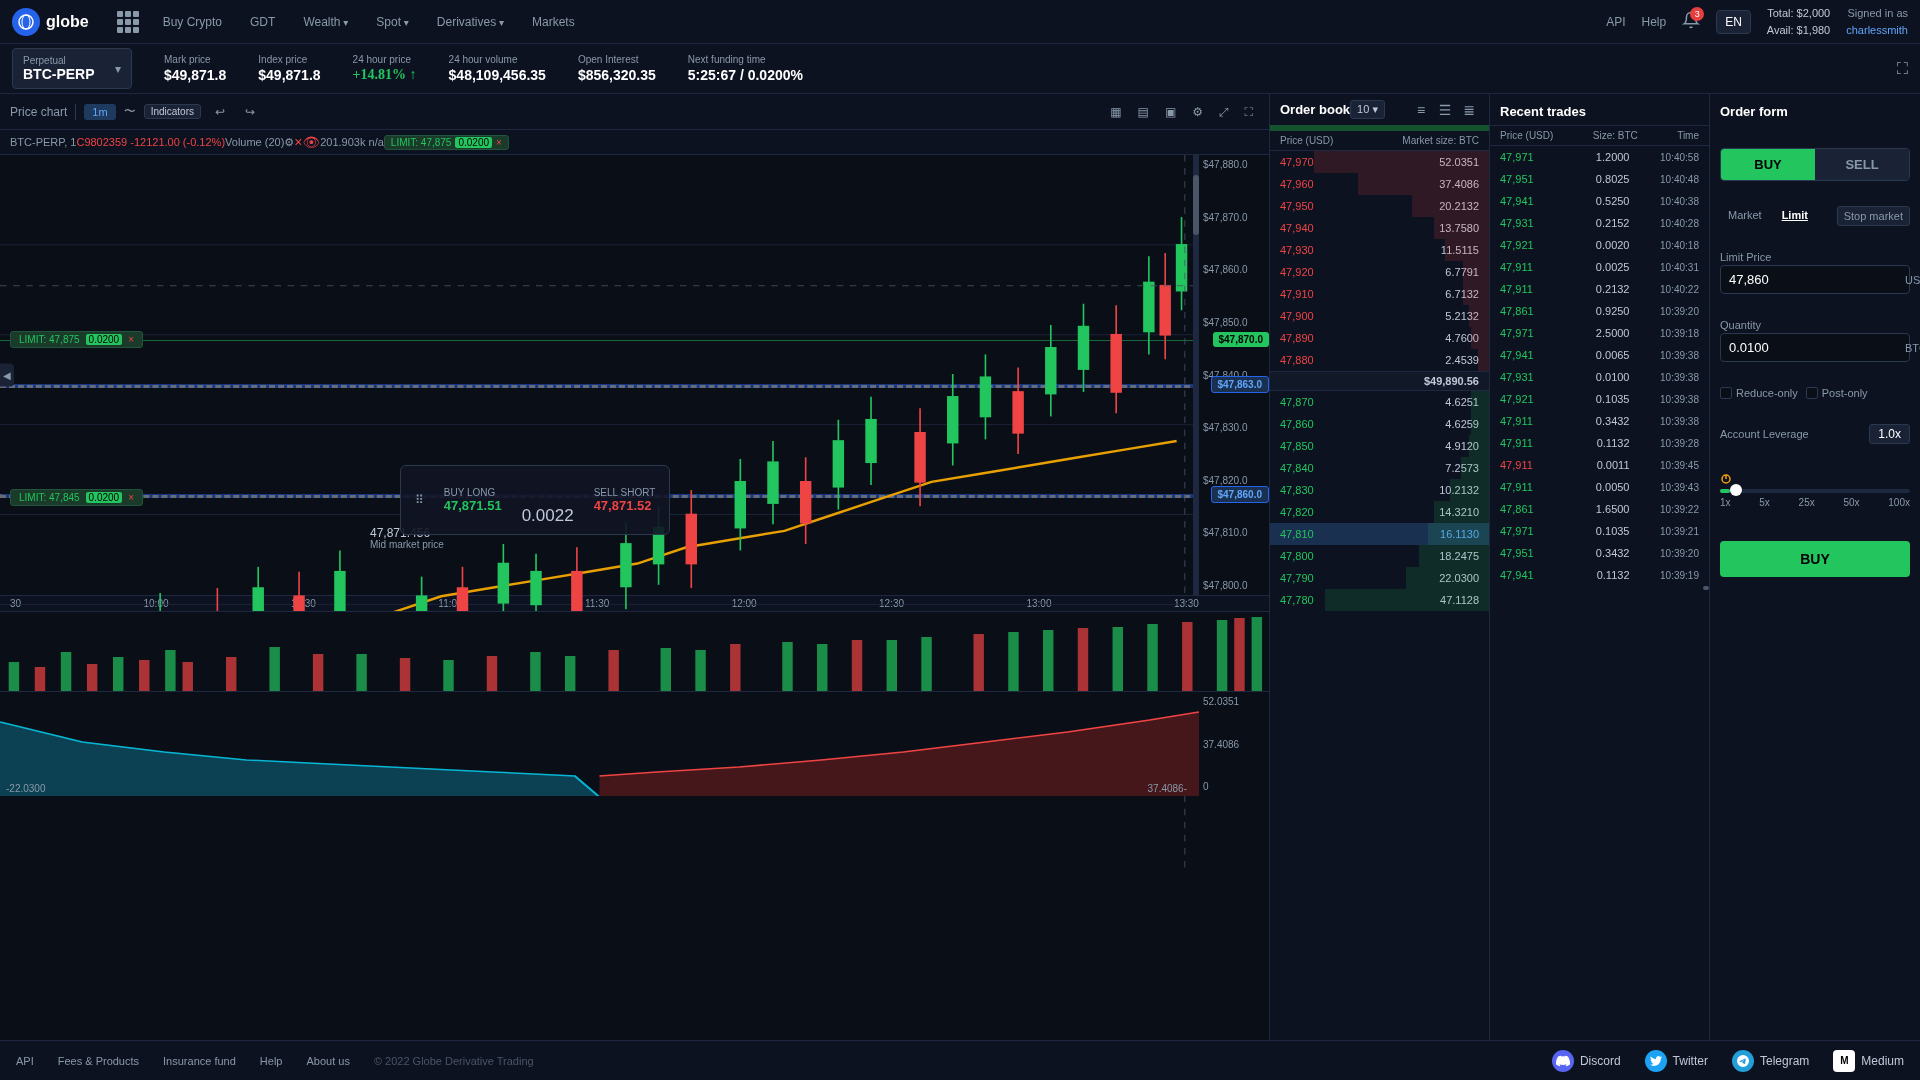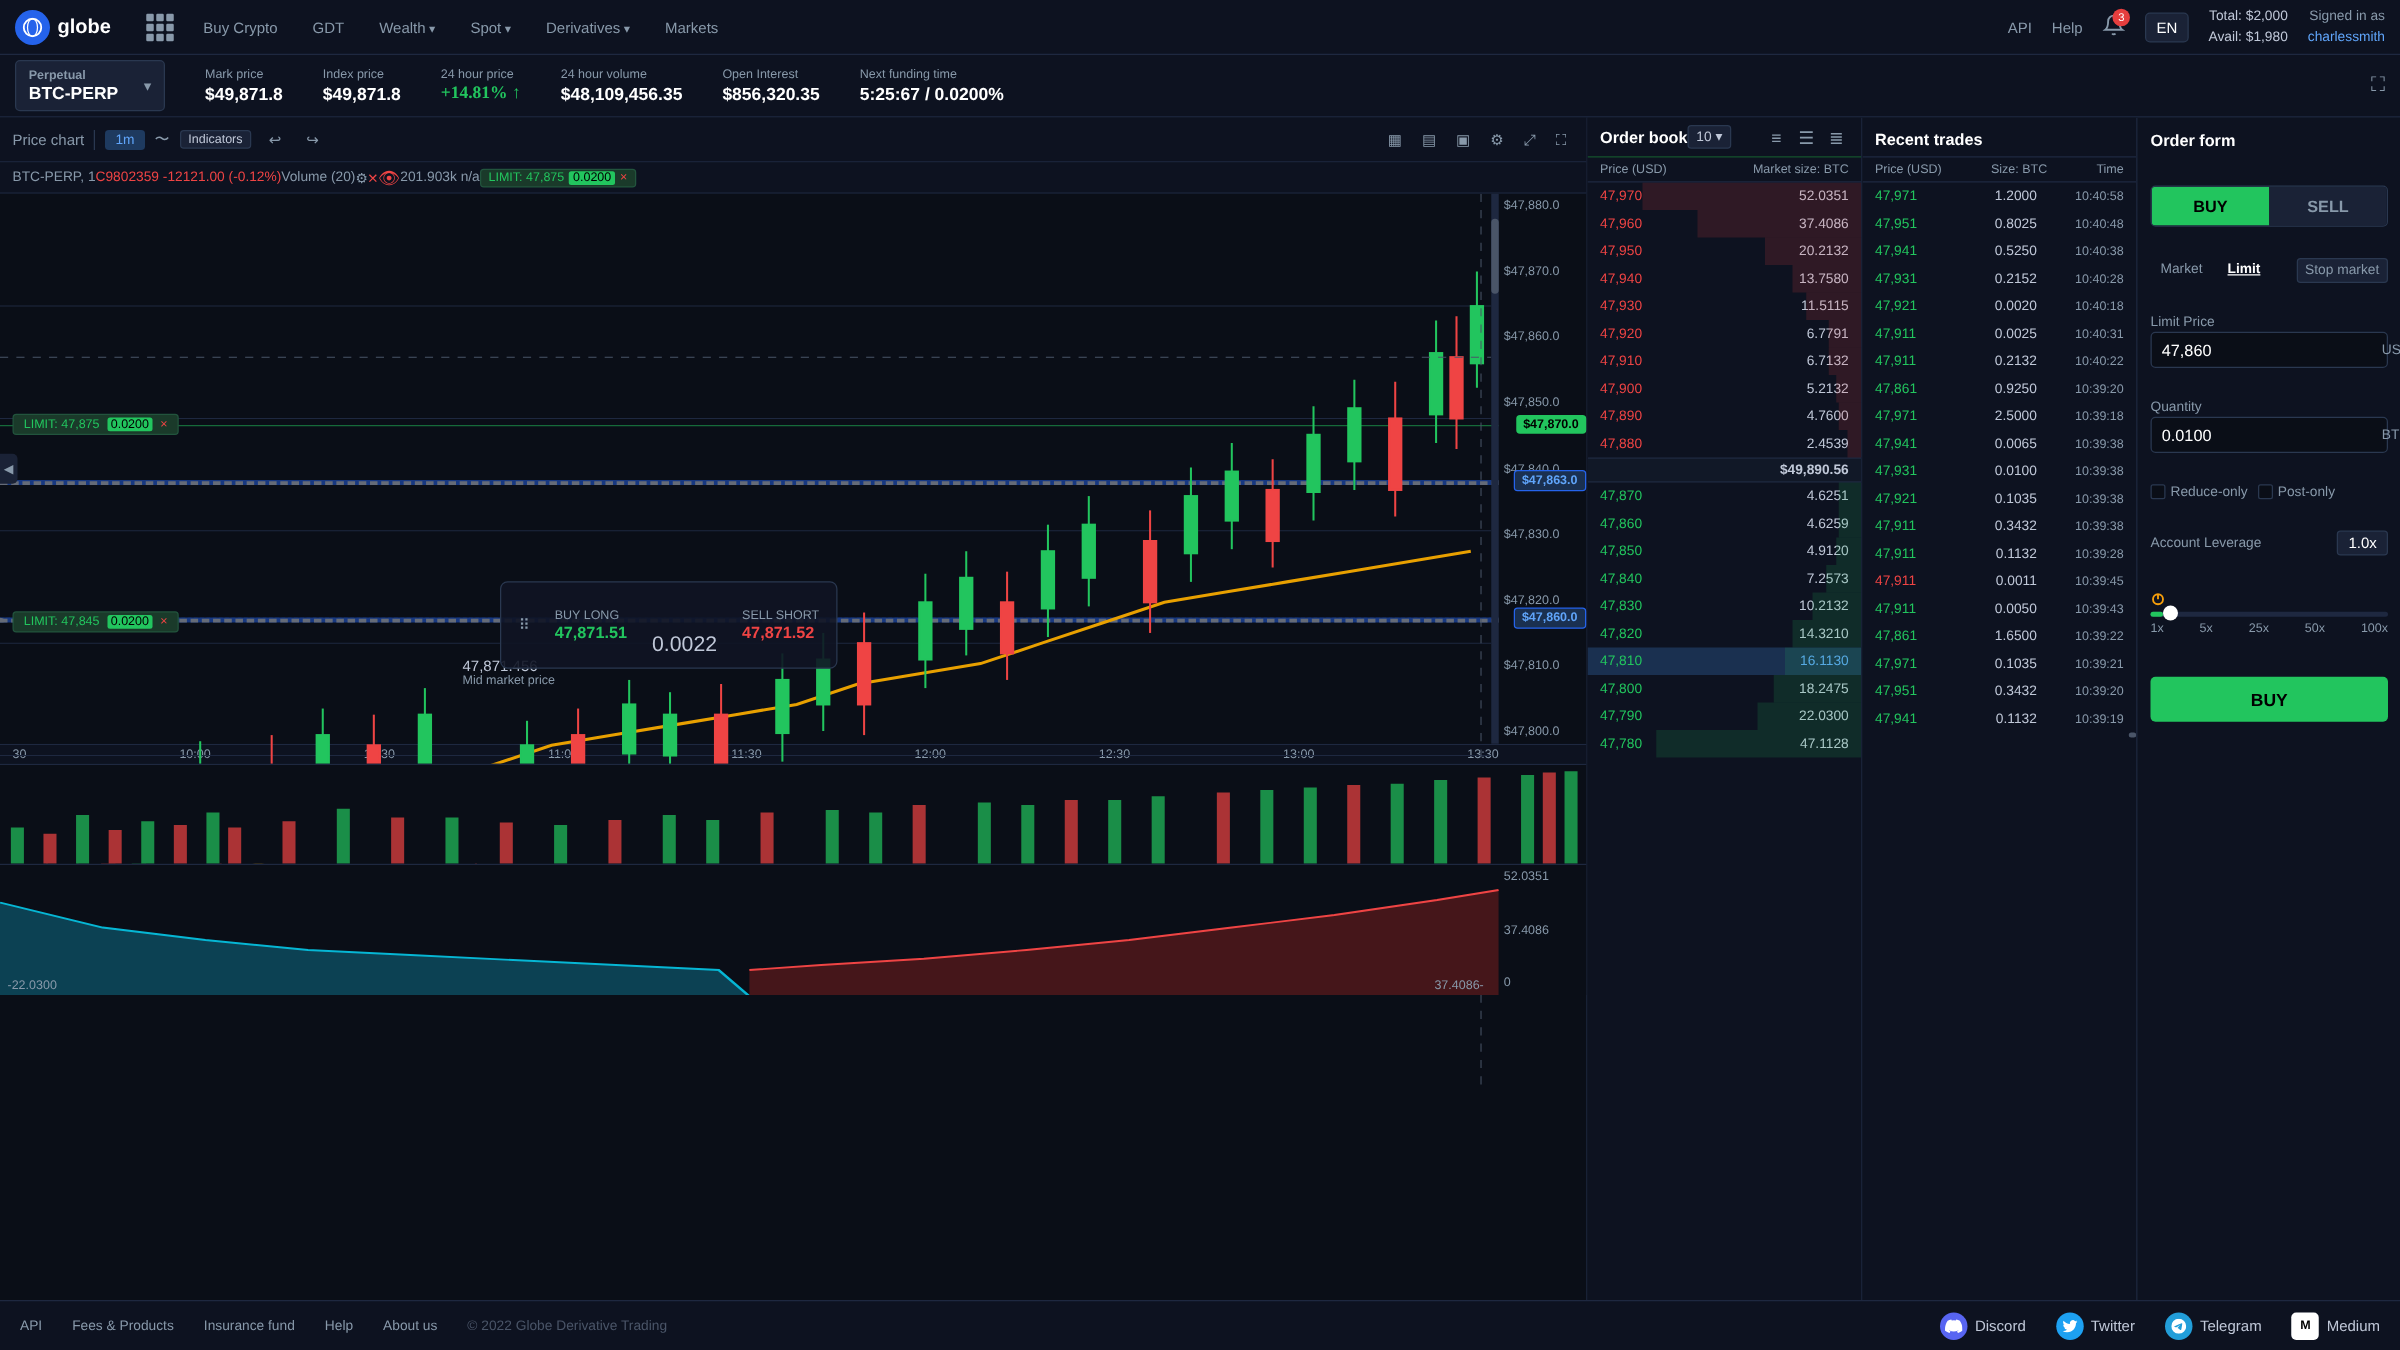--- a/index.html
+++ b/index.html
@@ -126,21 +126,21 @@
       display: flex;
       align-items: center;
       gap: 8px;
       background: #1a2236;
       border: 1px solid #2a3850;
       border-radius: 4px;
       padding: 6px 10px;
       cursor: pointer;
       min-width: 120px;
     }
-    .market-selector .perp-label { font-size: 10px; color: #8899aa; font-weight: bold; }
+    .market-selector .perp-label { font-size: 10px; color: #8899aa; }
     .market-selector .market-name { font-size: 14px; color: #fff; font-weight: bold; }
     .market-selector .arrow { color: #8899aa; margin-left: auto; }
     .market-stat {
       display: flex;
       flex-direction: column;
       gap: 2px;
     }
     .market-stat .stat-label { font-size: 10px; color: #8899aa; }
     .market-stat .stat-value { font-size: 14px; color: #fff; font-weight: 600; }
     .market-stat .stat-value.green { color: #22c55e; font-family: Liberation Serif, serif; }
@@ -337,21 +337,21 @@
       background: #0d1220;
       border-right: 1px solid #1e2840;
       display: flex;
       flex-direction: column;
       overflow: hidden;
     }
     .ob-header {
       display: flex;
       align-items: center;
       padding: 6px 10px;
-      border-bottom: 1px solid #14532d;
+      border-bottom: 6px solid #14532d;
       gap: 0;
     }
     .ob-title {
       font-size: 13px;
       color: #fff;
       font-weight: 600;
     }
     .ob-size-selector {
       background: #1a2236;
       border: 1px solid #2a3850;

